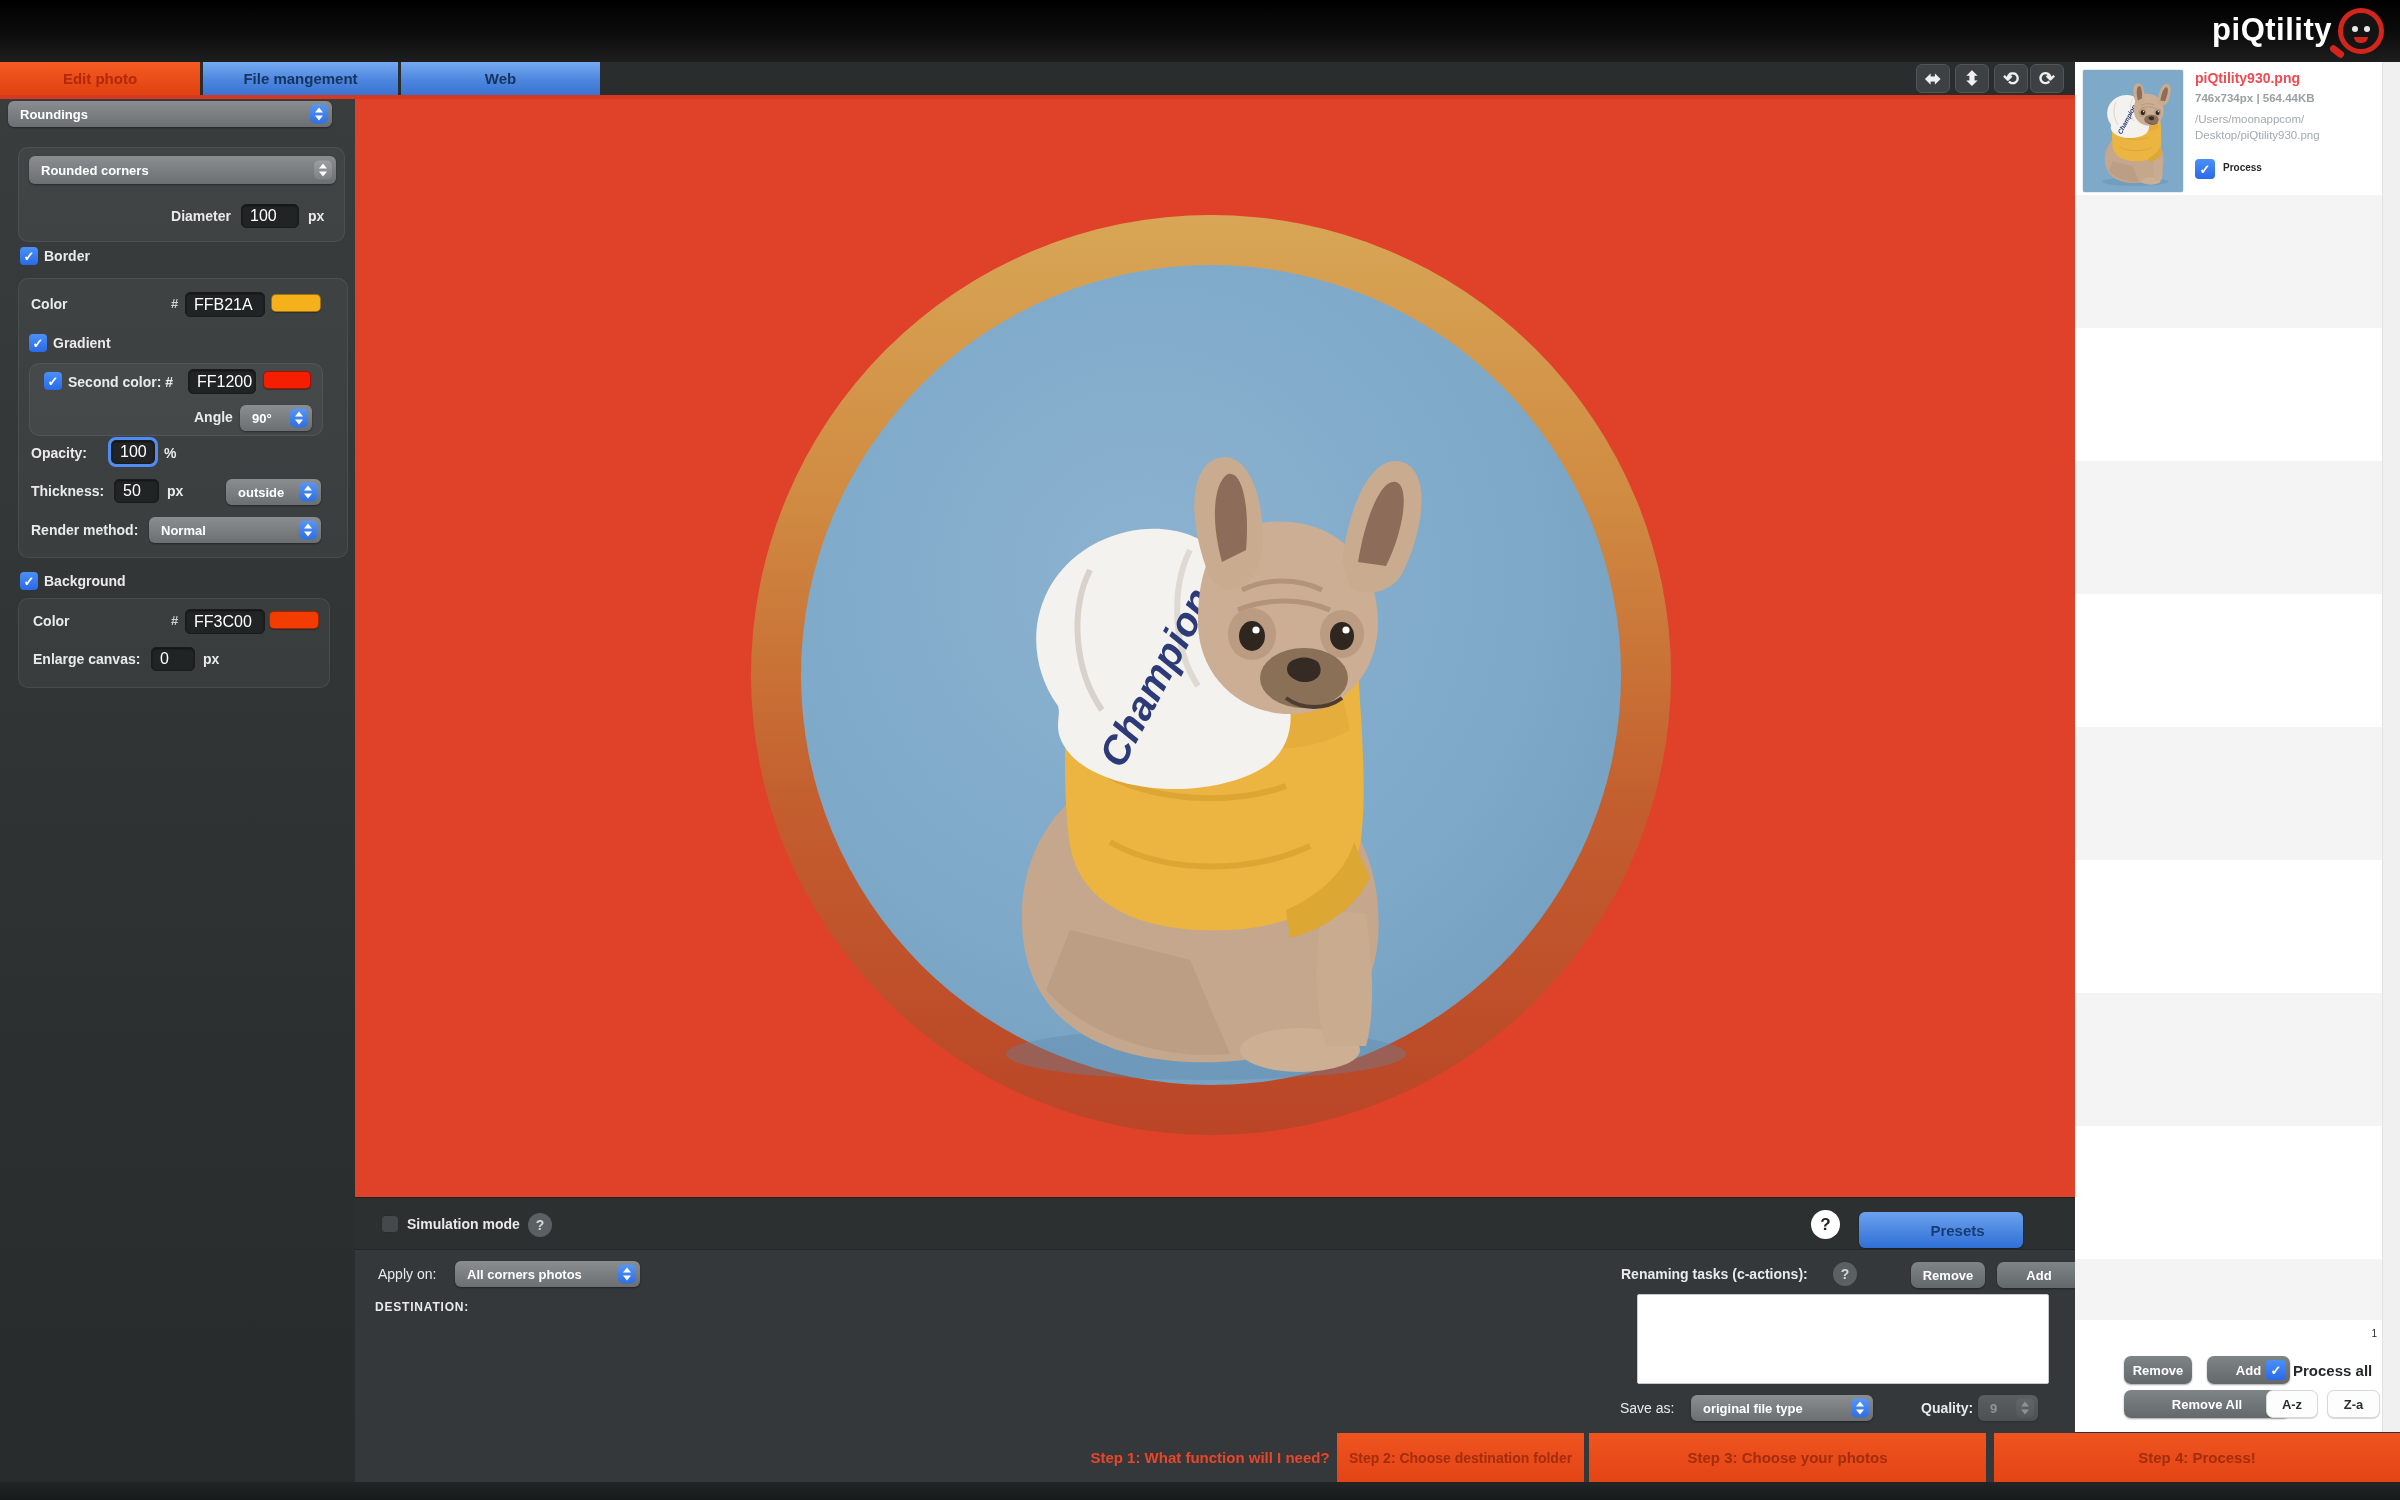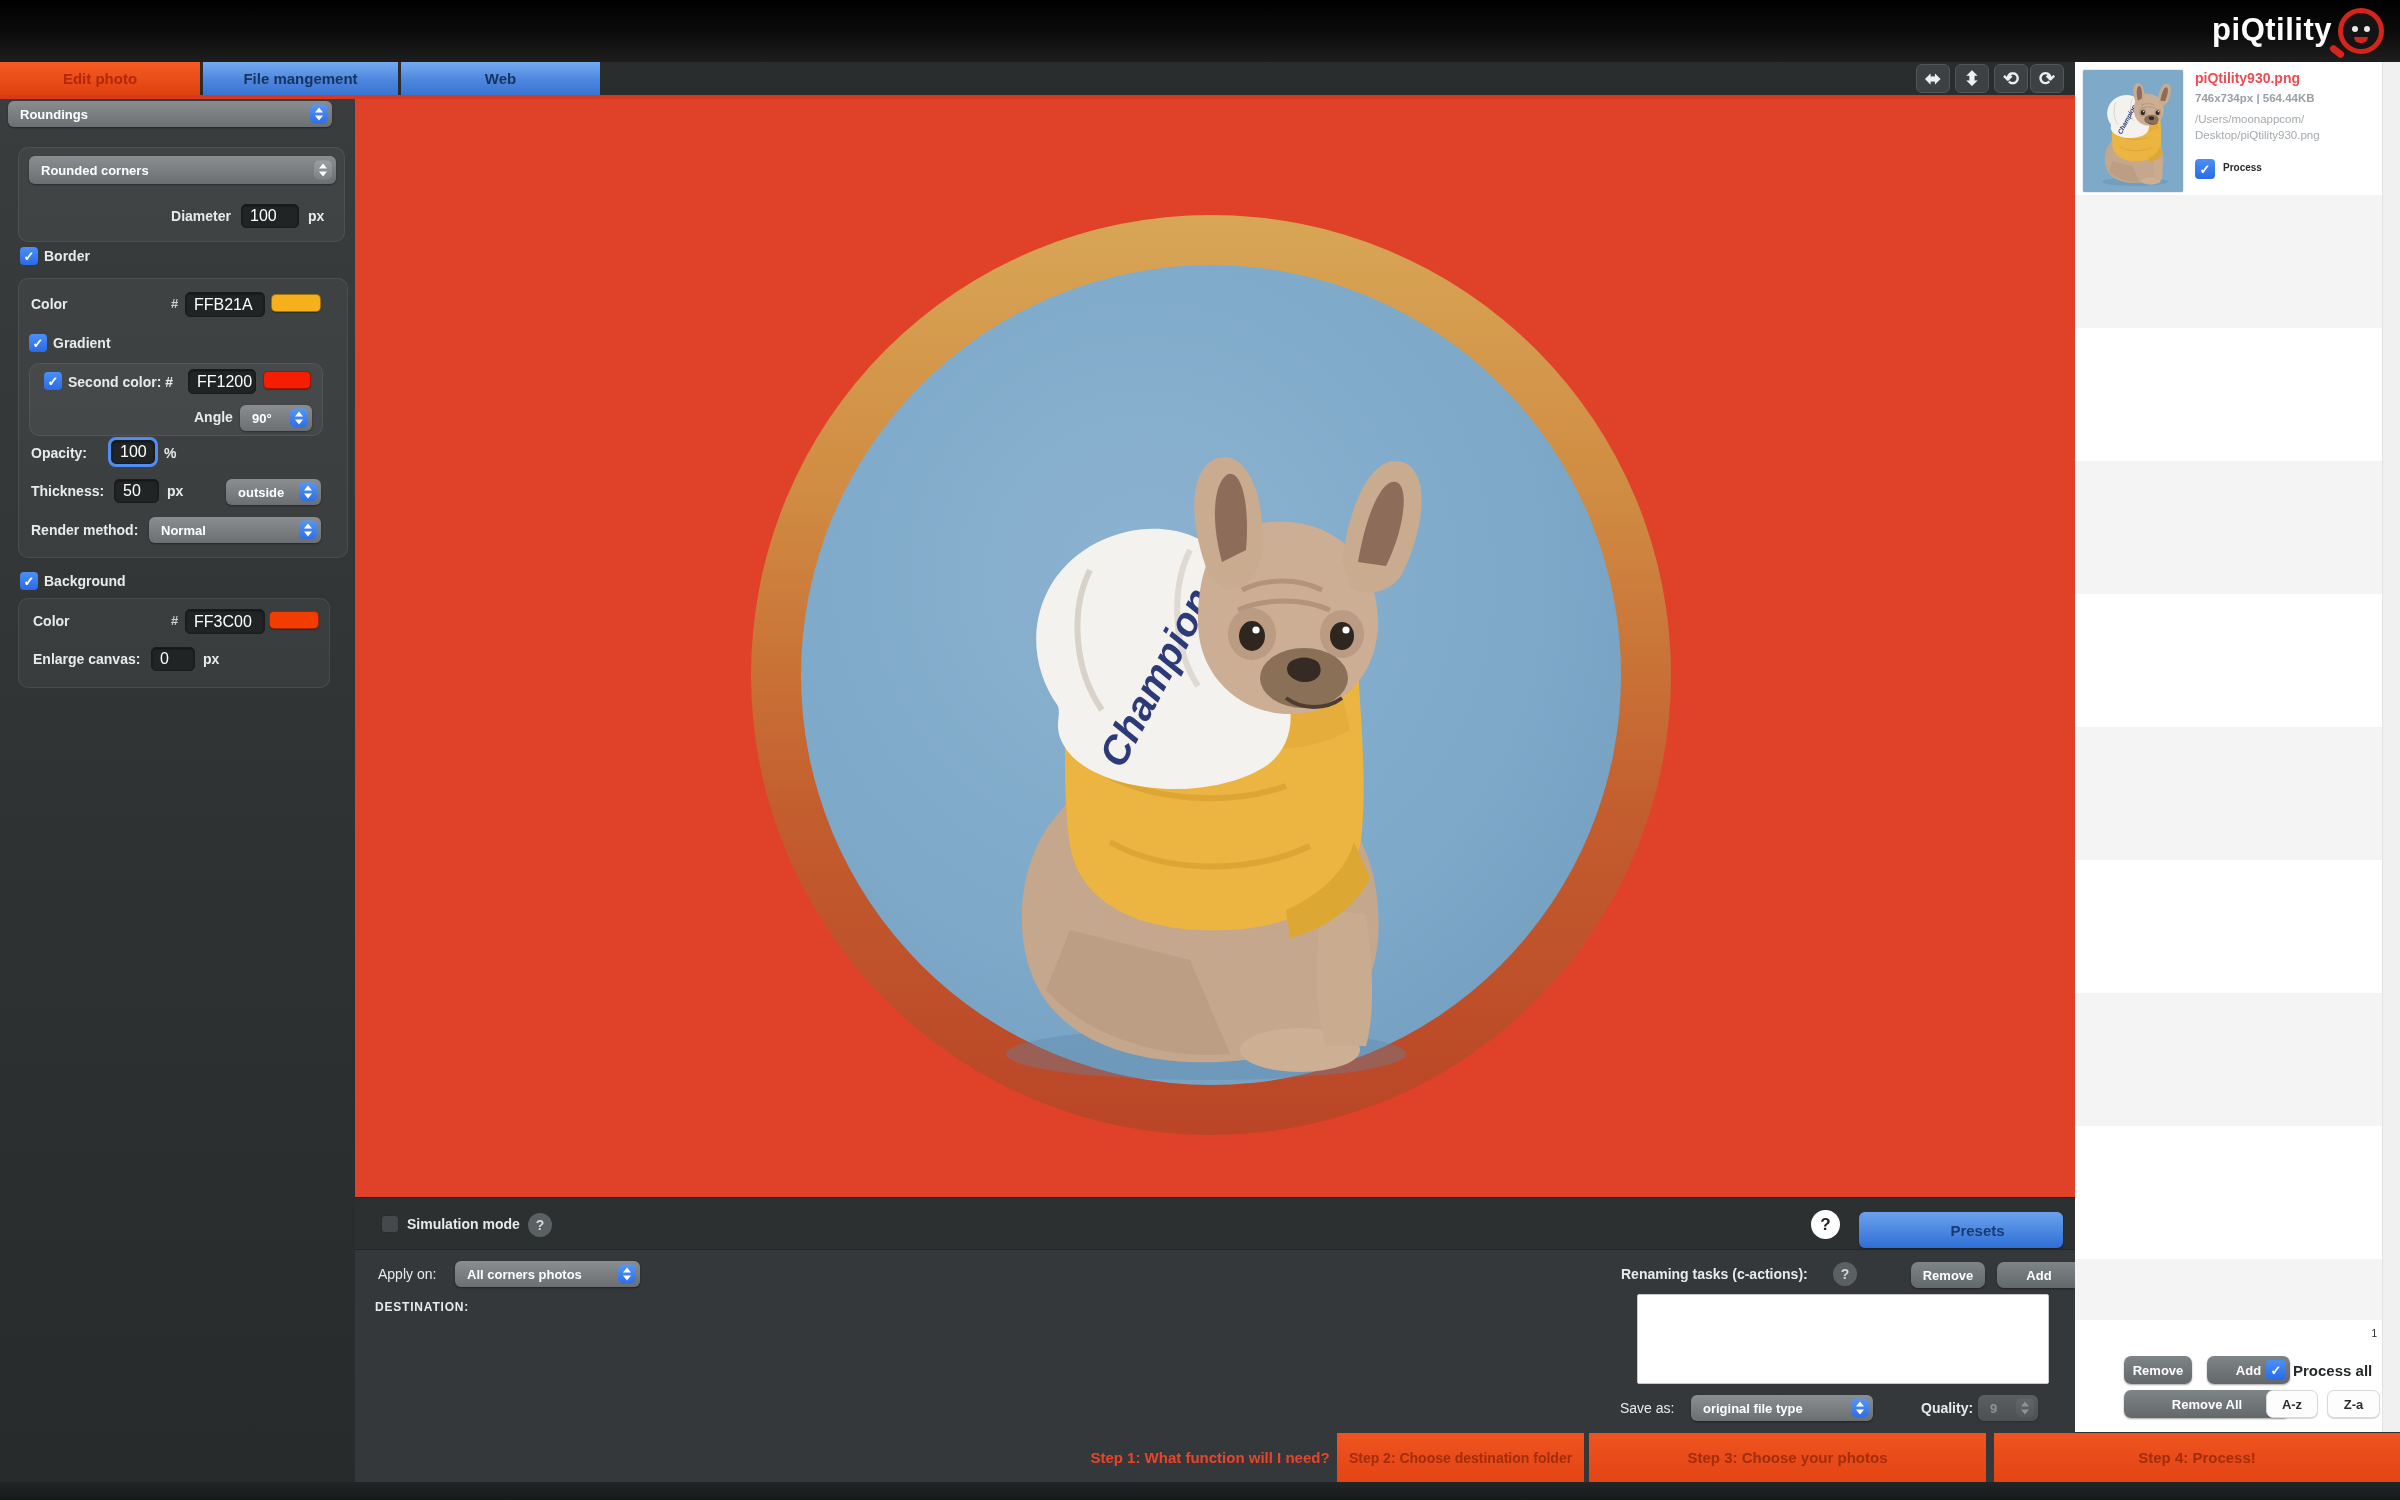--- a/index.html
+++ b/index.html
@@ -243,21 +243,21 @@
 
   <div class="abs simstrip">
     <div class="abs cb off" style="left:26px;top:17px;"></div>
     <div class="abs lbl" style="left:52px;top:18px;">Simulation mode</div>
     <div class="abs helpdot gray" style="left:173px;top:15px;width:24px;height:24px;font-size:14px;">
         <span>?</span>
       </div>
     <div class="abs helpdot white" style="left:1456px;top:12px;width:29px;height:29px;font-size:17px;">
         <span>?</span>
       </div>
-    <div class="abs btn-blue" style="left:1504px;top:14px;width:204px;height:36px;padding-left:33px;">
+    <div class="abs btn-blue" style="left:1504px;top:14px;width:164px;height:36px;padding-left:33px;">
         <span>Presets</span>
       </div>
   </div>
 
   <div class="abs bottompanel">
     <div class="abs lbl" style="left:23px;top:16px;font-weight:400;">Apply on:</div>
     <div class="abs dd" style="left:100px;top:11px;width:185px;height:26px;">
       <span>All corners photos</span>
       <span class="stp"></span>
     </div>

